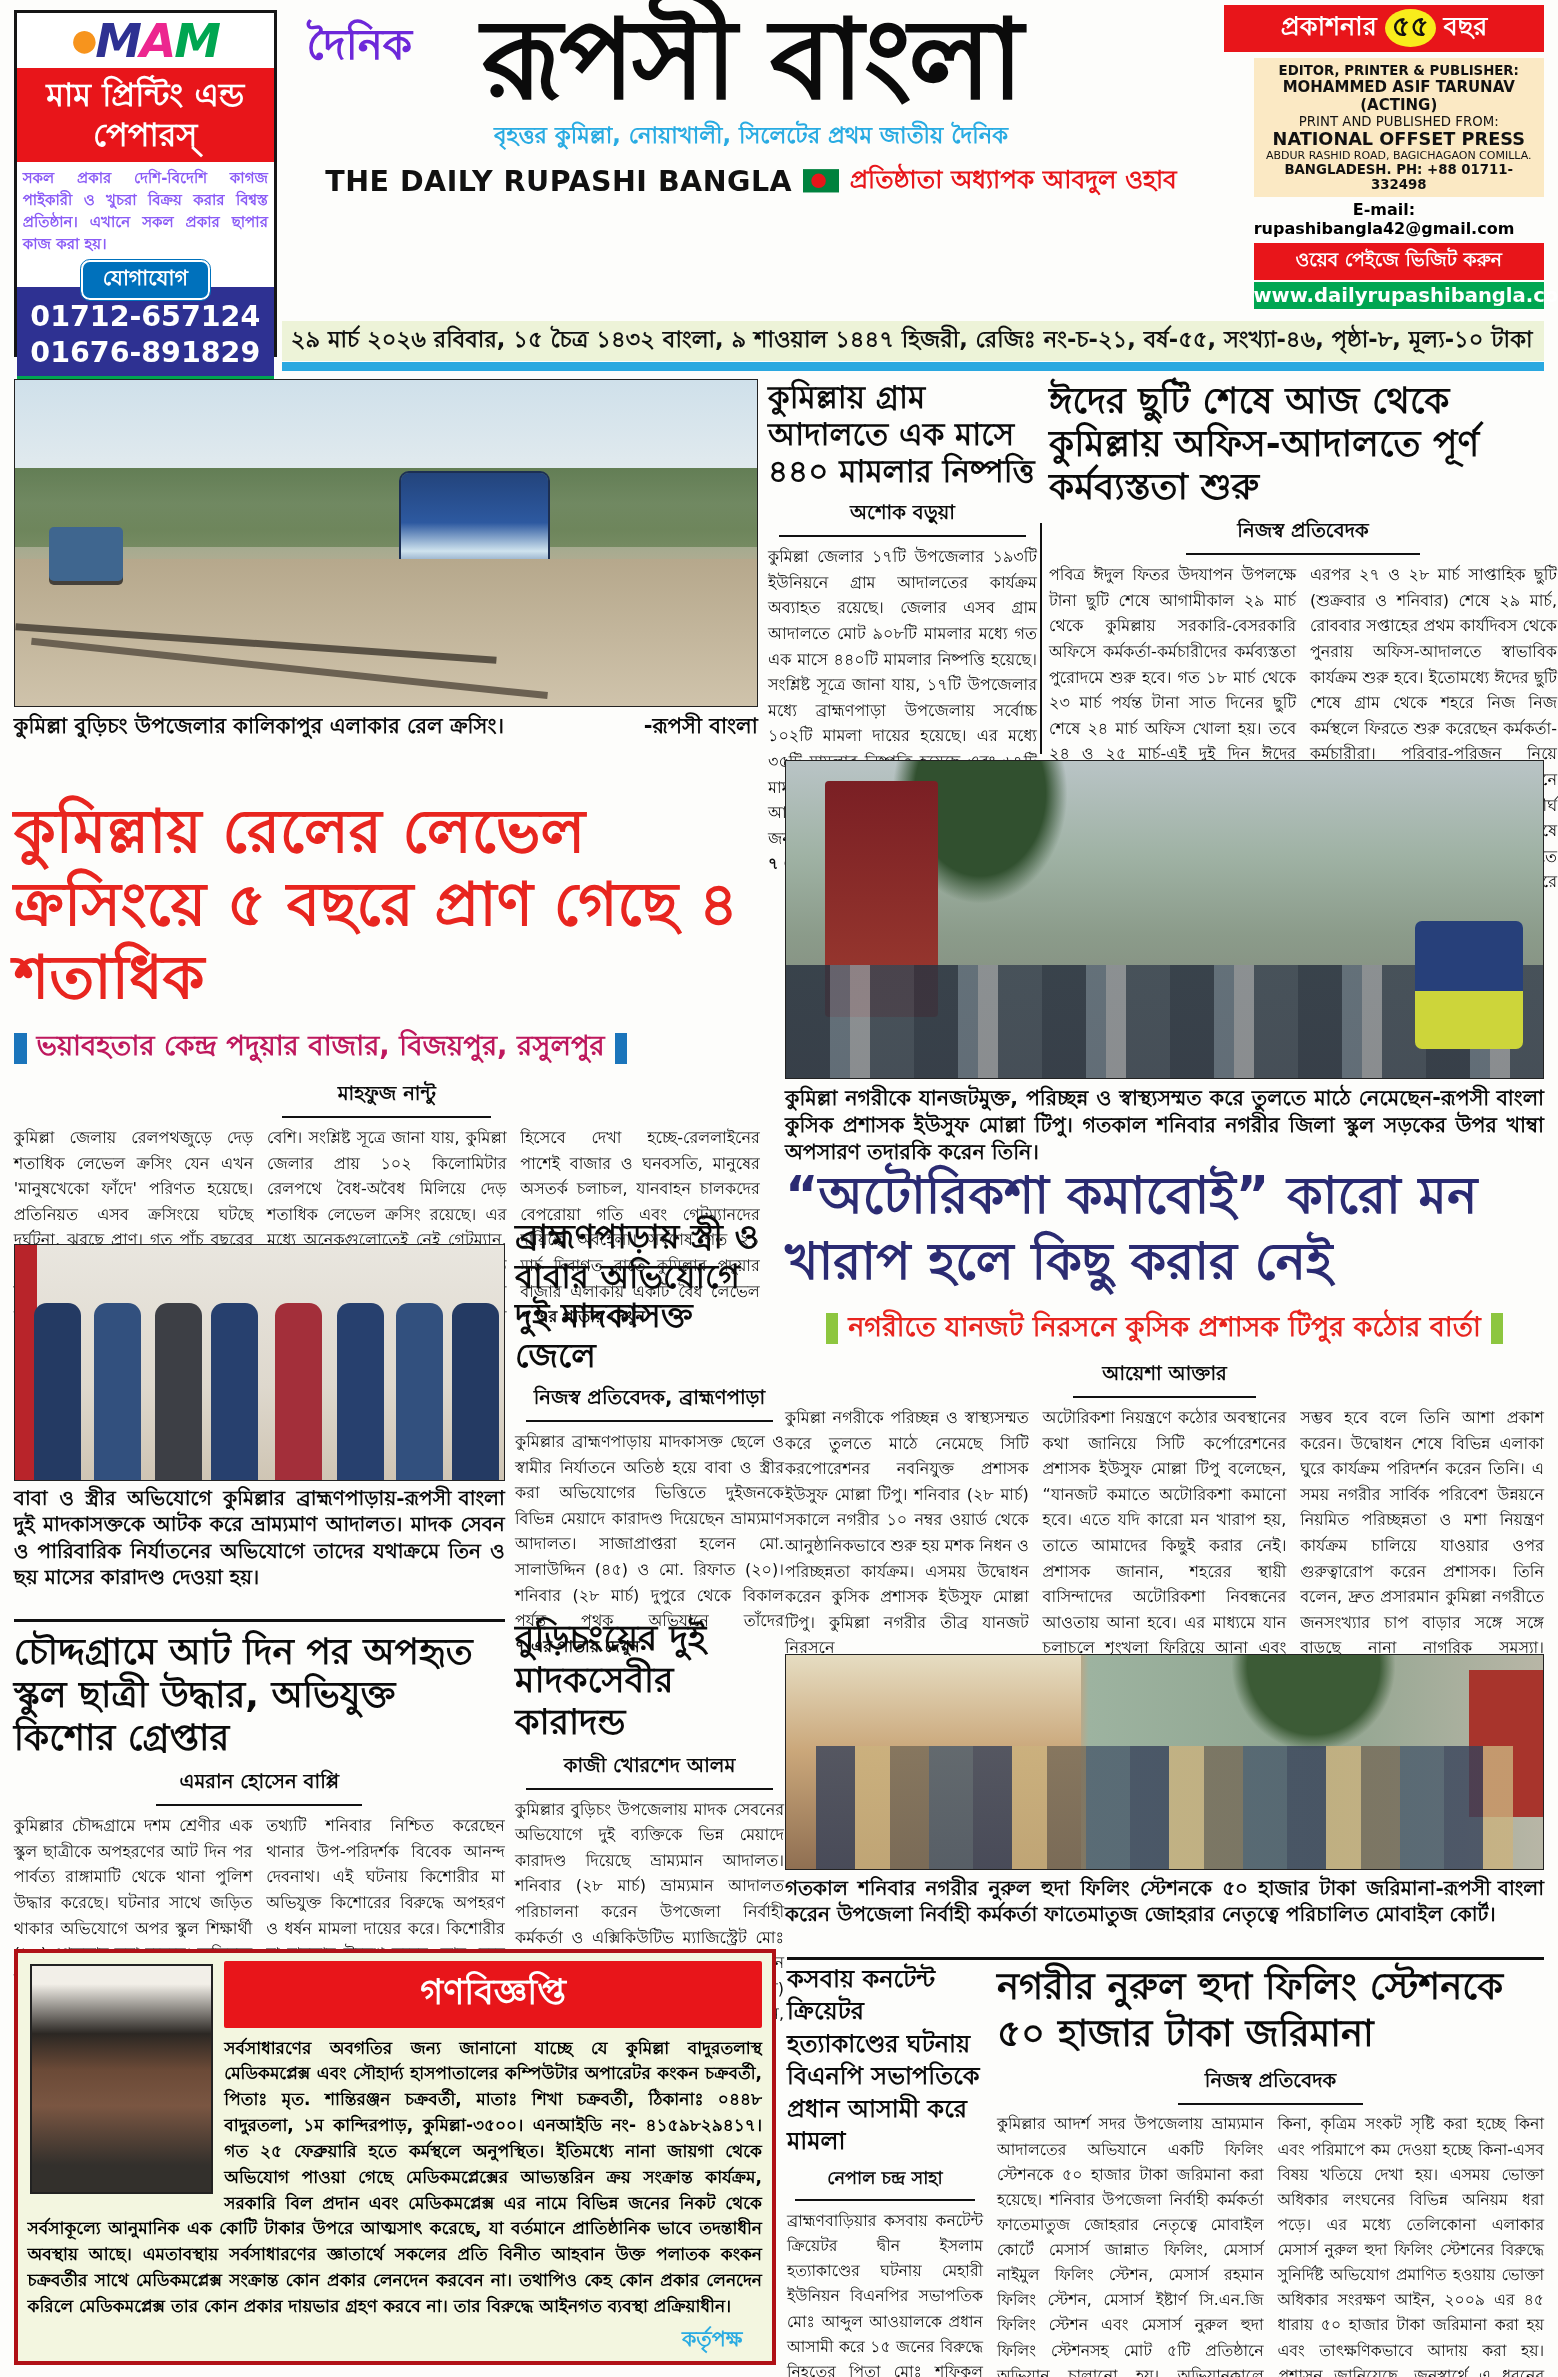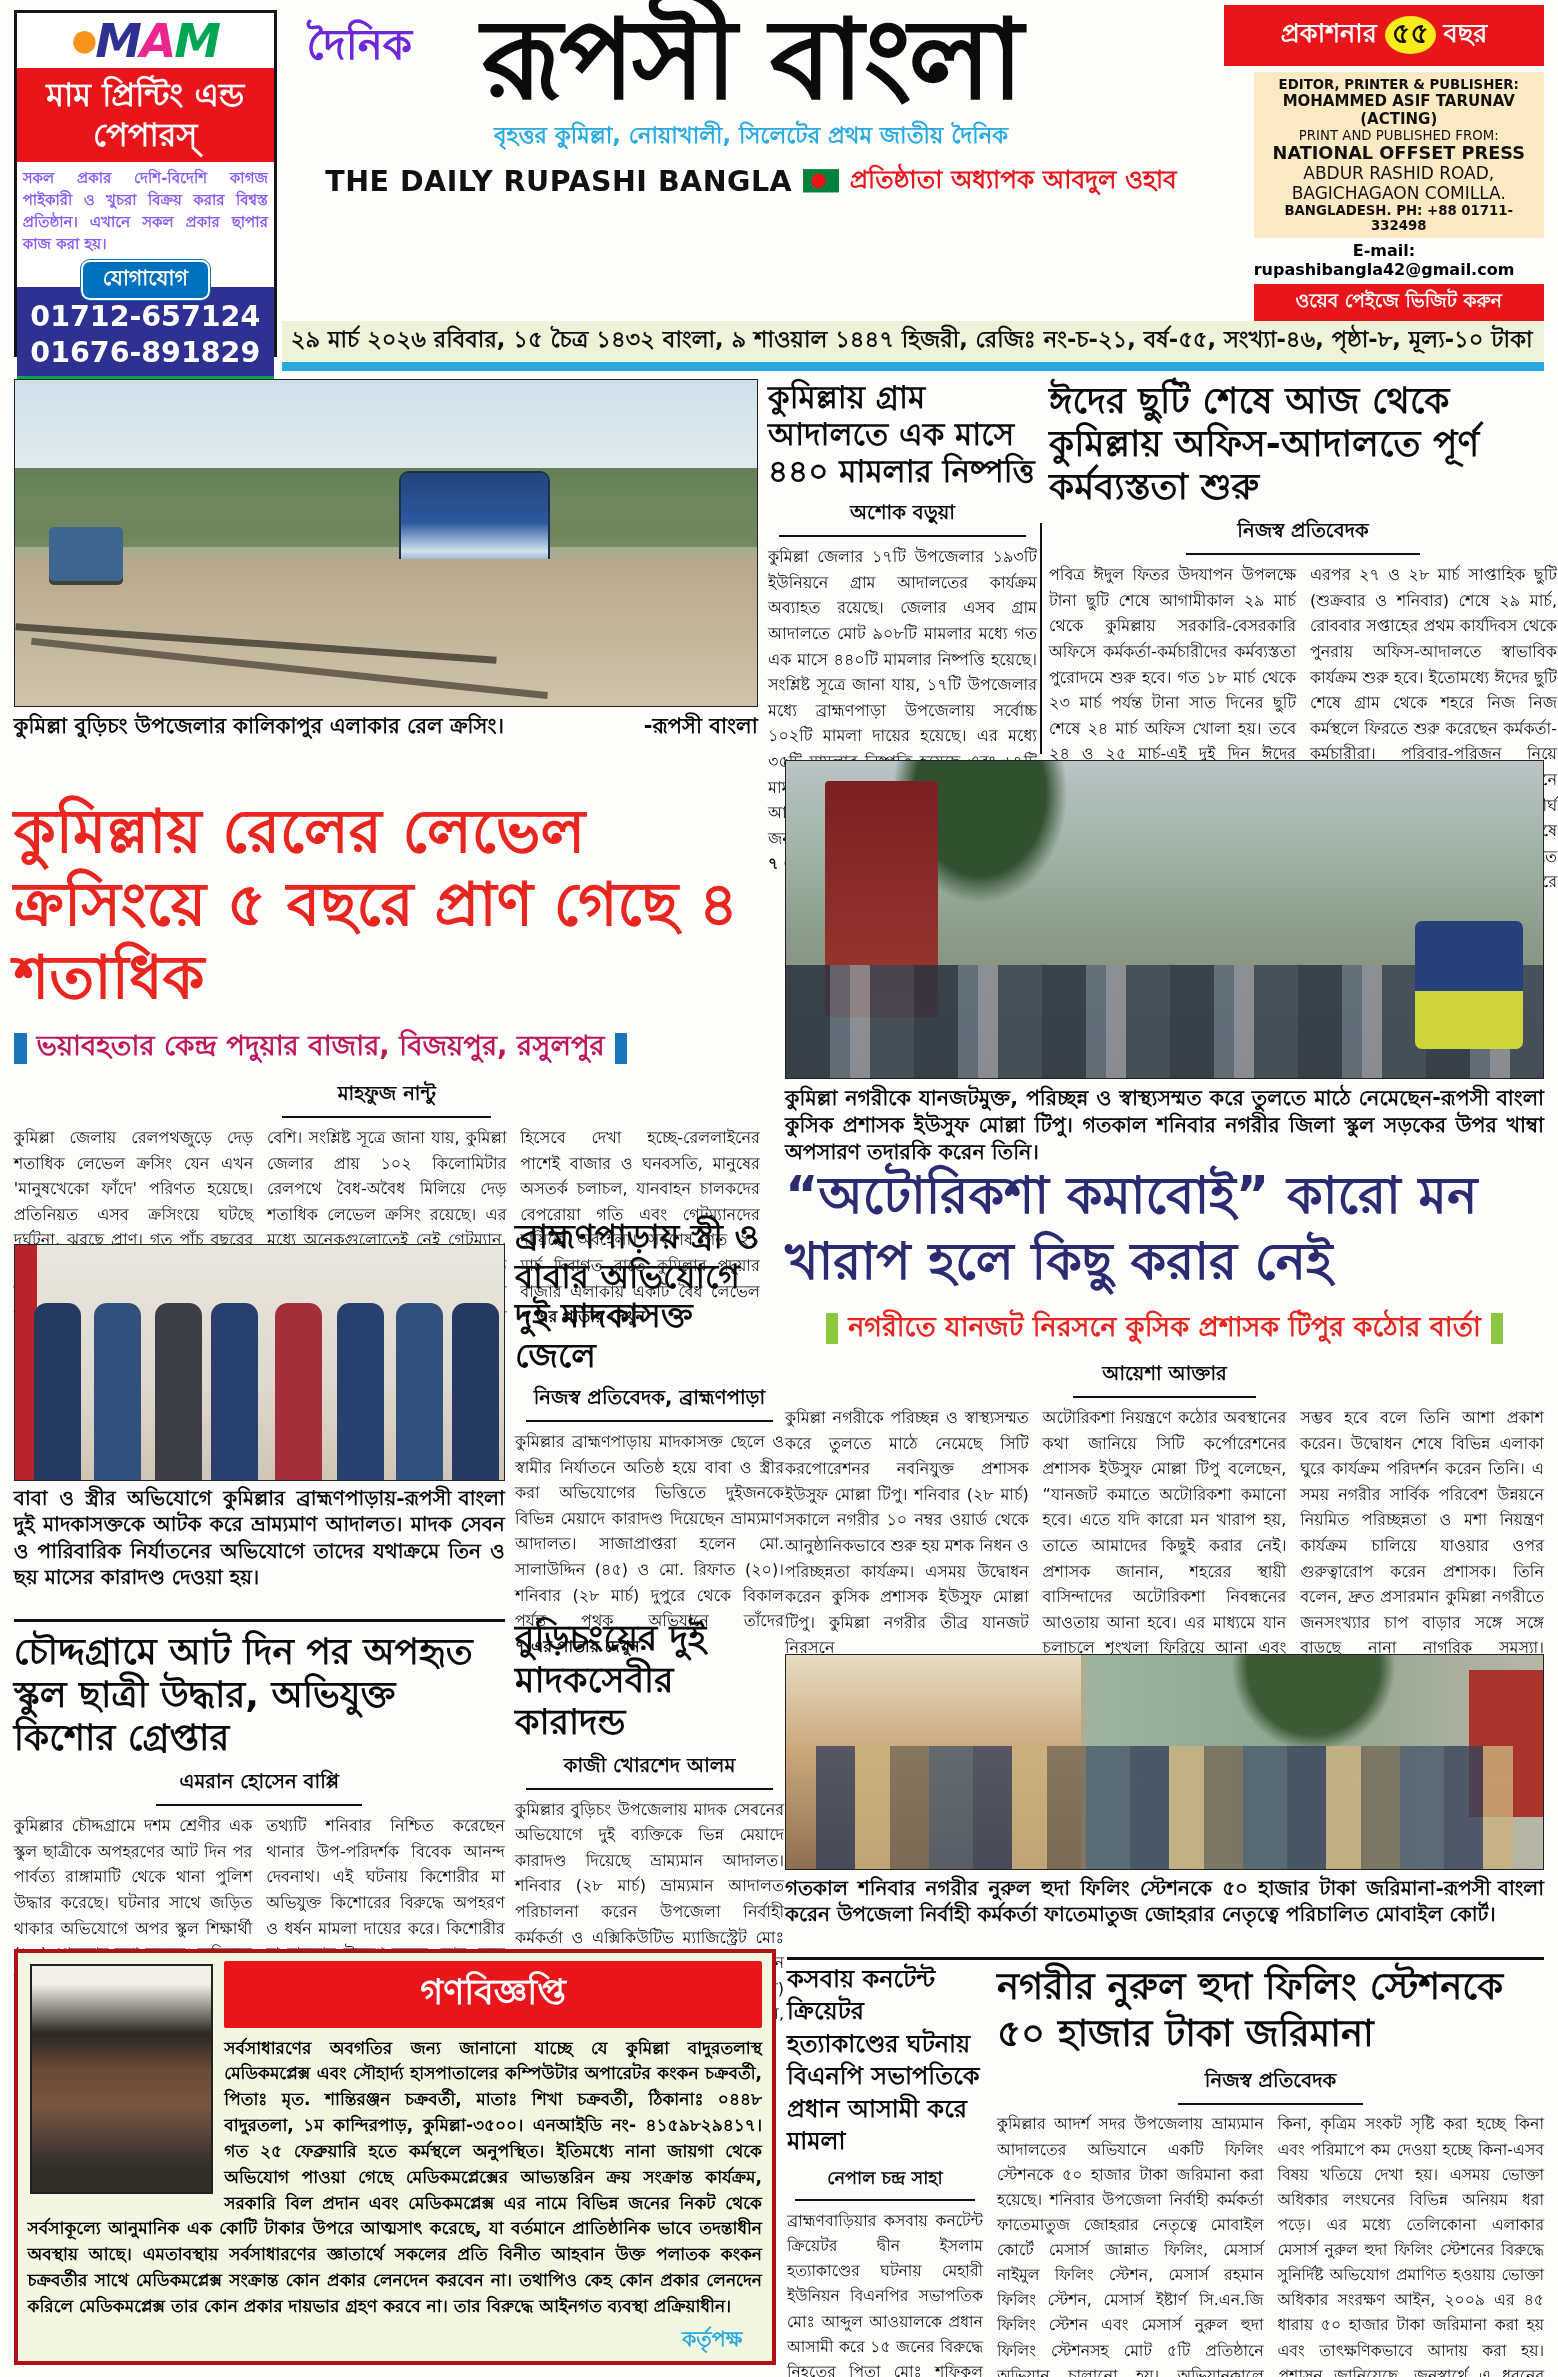--- a/index.html
+++ b/index.html
@@ -18,25 +18,25 @@
 
   .masthead { position:absolute; left:287px; top:2.9px; width:928px; text-align:center; }
   .mh-daily { position:absolute; left:19.6px; top:8.8px; color:#6d28d9; font-size:42px; font-weight:bold;font-family:Liberation Mono, monospace; }
   .mh-title { font-size:111px; font-weight:bold; color:#0b0b0b; line-height:1.02; letter-spacing:-2.9px; white-space:nowrap; }
   .mh-tagline { color:#29abe2; font-size:22.6px; font-weight:bold; margin-top:2px; }
   .mh-eng-row { display:flex; align-items:center; justify-content:center; gap:10.8px; margin-top:4.9px; }
   .mh-eng { font-size:28.5px; font-weight:bold; color:#111; letter-spacing:0.5px; }
   .mh-founder { color:#e8151a; font-size:24.6px; font-weight:bold; }
 
   .pub-box { position:absolute; left:1224px; top:4.9px; width:320px; }
-  .pb-years { background:#e8151a; color:#fff; font-size:25.5px; font-weight:bold; display:flex; align-items:center; justify-content:center; gap:7.9px; height:61px; }
+  .pb-years { background:#e8151a; color:#fff; font-size:25.5px; font-weight:bold; display:flex; align-items:center; justify-content:center; gap:7.9px; height:47px; }
   .pb-oval { background:#f8ec1c; color:#111; border-radius:50%; width:51px; height:38px; display:flex; align-items:center; justify-content:center; font-size:28.5px; font-weight:bold; }
   .pb-info { background:#fbe9c4; margin:5.9px 0 0 29.5px; padding:4.9px 3.9px; text-align:center; color:#111; }
   .pb-info .b { font-weight:bold; }
-  .pb-l1{font-size:13.3px;} .pb-l2{font-size:15px;} .pb-l3{font-size:13.3px;} .pb-l4{font-size:17.7px;} .pb-l5{font-size:17px;} .pb-l6{font-size:13.3px;}
+  .pb-l1{font-size:13.3px;} .pb-l2{font-size:15px;} .pb-l3{font-size:13.3px;} .pb-l4{font-size:17.7px;} .pb-l5{font-size:11px;} .pb-l6{font-size:13.3px;}
   .pb-email { font-size:16px; font-weight:bold; text-align:center; margin-top:3.9px; }
   .pb-web-label { background:#e8151a; color:#fff; font-size:18.7px; font-weight:bold; text-align:center; margin:4.9px 0 0 29.5px; padding:2.9px 0; }
   .pb-site { background:#00a651; color:#fff; font-size:19.6px; font-weight:bold; text-align:center; margin:2px 0 0 29.5px; padding:2px 0; }
 
   .date-strip { position:absolute; left:282px; top:321px; width:1262px; height:40px; background:#edf3d8; display:flex; align-items:center; padding-left:8.8px; font-size:22.6px; font-weight:bold; color:#111; white-space:nowrap; overflow:hidden; }
   .blue-bar { position:absolute; left:282px; top:362px; width:1262px; height:8.8px; background:#2aa8e0; }
 
   
   .photo { position:absolute; overflow:hidden; border:1.5px solid #222; }
   .ph-train { left:13.8px; top:379px; width:744px; height:328px; background:linear-gradient(180deg,#cfe0ea 0%,#e8eef0 38%,#9aa98d 46%,#b8ad93 60%,#c3b49a 100%); }

